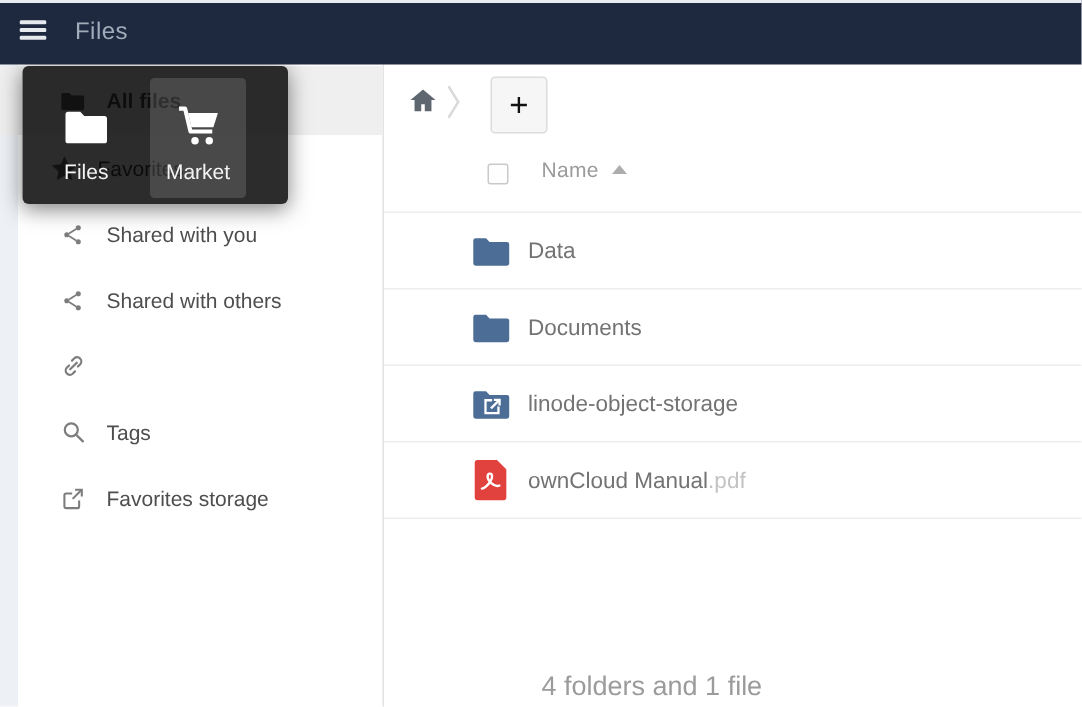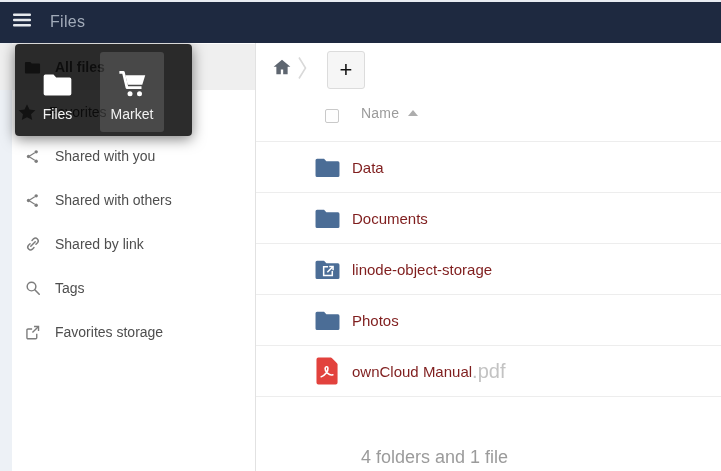--- a/index.html
+++ b/index.html
@@ -14,21 +14,21 @@
   .hamburger-btn { width:44px; height:43px; display:flex; align-items:center;
     justify-content:center; cursor:pointer; background:none; border:none; }
   .navbar-title { color:#a2abb9; font-size:16px; letter-spacing:.3px; margin-left:6px; }
 
   
   .sidebar { position:absolute; top:43px; left:0; bottom:0; width:256px;
     background:#fff; border-right:1px solid #e2e2e2; }
   .sidebar-strip { position:absolute; top:0; left:0; bottom:0; width:12px;
     background:#edf1f6; }
   .nav-list { position:absolute; top:1px; left:0; right:0; }
-  .nav-item { height:44px; display:flex; align-items:center; padding-left:22px;
+  .nav-item { height:44px; display:flex; align-items:center; padding-left:38px;
     cursor:pointer; }
   .nav-item.selected { height:46px; background:#efefef; }
   .nav-icon { width:21px; display:flex; justify-content:center; align-items:center;
     color:#7d7d7d; flex:none; }
   .nav-item.selected .nav-icon { color:#2e2e2e; }
   .nav-item.fav .nav-icon { color:#3c3c3c; margin-left:-6px; }
   .nav-label { margin-left:12px; font-size:14px; color:#4e4e4e; white-space:nowrap; }
   .nav-item.selected .nav-label { color:#151515; font-weight:bold; }
   .nav-item.fav .nav-label { color:#000000; }
 
@@ -76,22 +76,22 @@
     border-right:5px solid transparent; border-bottom:6px solid #adadad; margin-left:9px; }
 
   .file-rows { position:absolute; top:98px; left:0; right:0; border-top:1px solid #ededed; }
   .file-row { height:51px; display:flex; align-items:center;
     border-bottom:1px solid #ededed; cursor:pointer; }
   .file-icon { width:32px; height:32px; margin-left:55px; display:flex;
     align-items:center; justify-content:center; flex:none; }
   .file-icon .i-folder-blue { width:27px; height:23px; }
   .i-folder-ext { width:27px; height:23px; }
   .i-pdf { width:23px; height:28px; }
-  .file-name { margin-left:9px; font-size:15px; color:#7f1d1d; }
-  .file-ext { font-size:20px; color:#c3c3c3; }
+  .file-name { margin-left:9px; font-size:15px; color:#737373; }
+  .file-ext { font-size:15px; color:#c3c3c3; }
 
   .table-summary { position:absolute; top:404px; left:105px; font-size:18px;
     color:#9b9b9b; }
 </style>
 </head>
 <body>
 
 <div class="navbar">
   <button class="hamburger-btn">
     <span>
@@ -159,21 +159,20 @@
       <div class="nav-item">
         <span class="nav-icon">
           <svg class="i-link" viewBox="0 0 22 22">
             <g fill="none" stroke="currentColor" stroke-width="1.8" stroke-linecap="round">
               <path d="M8.3 13.7 l5.4-5.4"></path>
               <path d="M9.8 6.6 l1.9-1.9 a3.4 3.4 0 0 1 4.8 4.8 l-1.9 1.9"></path>
               <path d="M12.2 15.4 l-1.9 1.9 a3.4 3.4 0 0 1-4.8-4.8 l1.9-1.9"></path>
             </g>
           </svg>
         </span>
-        <span class="nav-label">Shared by link</span>
       </div>
       <div class="nav-item">
         <span class="nav-icon">
           <svg class="i-search" viewBox="0 0 22 22">
             <circle cx="9.2" cy="9.2" r="5.3" fill="none" stroke="currentColor" stroke-width="1.8"></circle>
             <line x1="13.2" y1="13.2" x2="18.6" y2="18.6" stroke="currentColor" stroke-width="1.9" stroke-linecap="round"></line>
           </svg>
         </span>
         <span class="nav-label">Tags</span>
       </div>
@@ -262,28 +261,20 @@
               <path d="M14.6 9.2 h-4.6 v9 h9 v-4.6"></path>
               <path d="M15.8 8.9 h4 v4"></path>
               <path d="M19.4 9.3 l-5.6 5.6"></path>
             </g>
           </svg>
         </span>
         <span class="file-name">linode-object-storage</span>
       </div>
       <div class="file-row">
         <span class="file-icon">
-          <svg class="i-folder-blue" viewBox="0 0 28 24">
-            <path d="M1.5 4.5 a1.6 1.6 0 0 1 1.6-1.6 h7.3 l2.4 2.7 h12.1 a1.6 1.6 0 0 1 1.6 1.6 v13.2 a1.6 1.6 0 0 1-1.6 1.6 H3.1 a1.6 1.6 0 0 1-1.6-1.6 Z" fill="#4b6d96"></path>
-          </svg>
-        </span>
-        <span class="file-name">Photos</span>
-      </div>
-      <div class="file-row">
-        <span class="file-icon">
           <svg class="i-pdf" viewBox="0 0 24 29">
             <path d="M2.5 0.5 h18 a2 2 0 0 1 2 2 v24 a2 2 0 0 1-2 2 h-18 a2 2 0 0 1-2-2 v-24 a2 2 0 0 1 2-2 Z" fill="#e2423d"></path>
             <path d="M15.5 0 L24 8.5 V0 Z" fill="#ffffff"></path>
             <path d="M5.5 20.5 c3-.6 7.6-6 7-9.2 -.3-1.9-2.8-1.5-3 .4 -.3 3.2 4.2 8 8.1 6.7" fill="none" stroke="#fff" stroke-width="1.7" stroke-linecap="round"></path>
           </svg>
         </span>
         <span class="file-name">ownCloud Manual</span>
         <span class="file-ext">.pdf</span>
       </div>
     </div>

